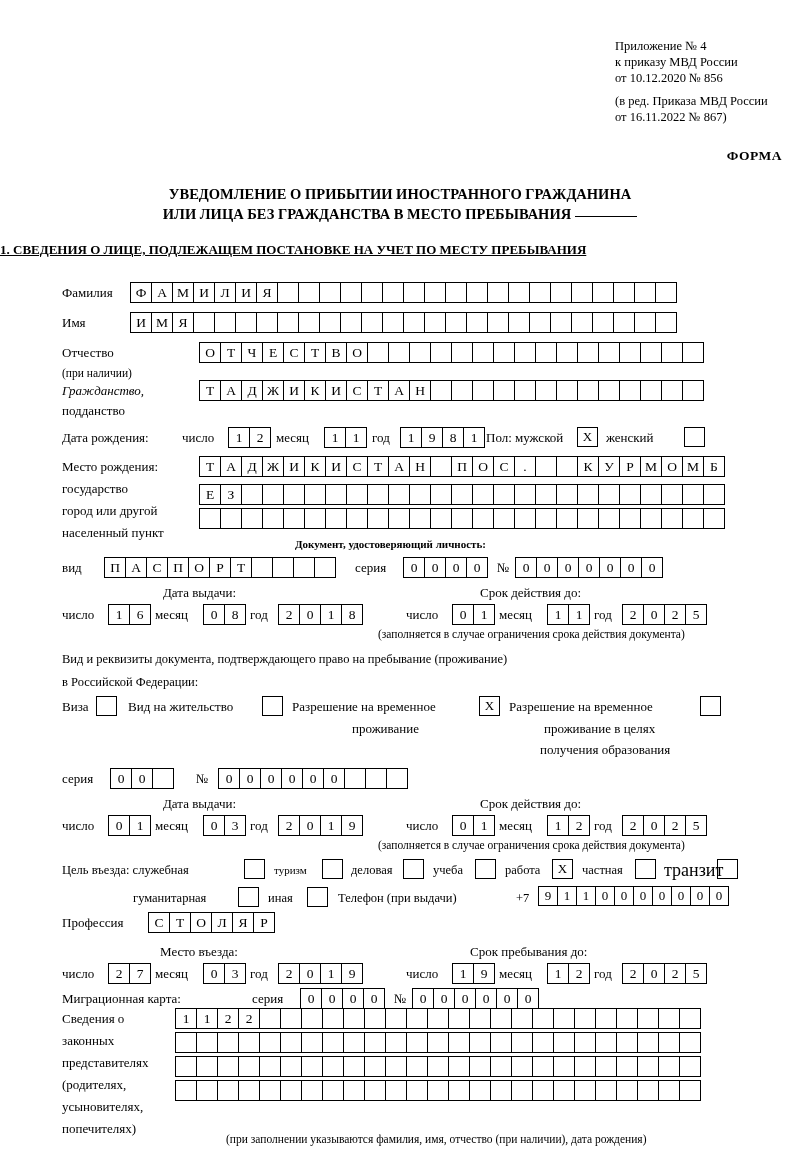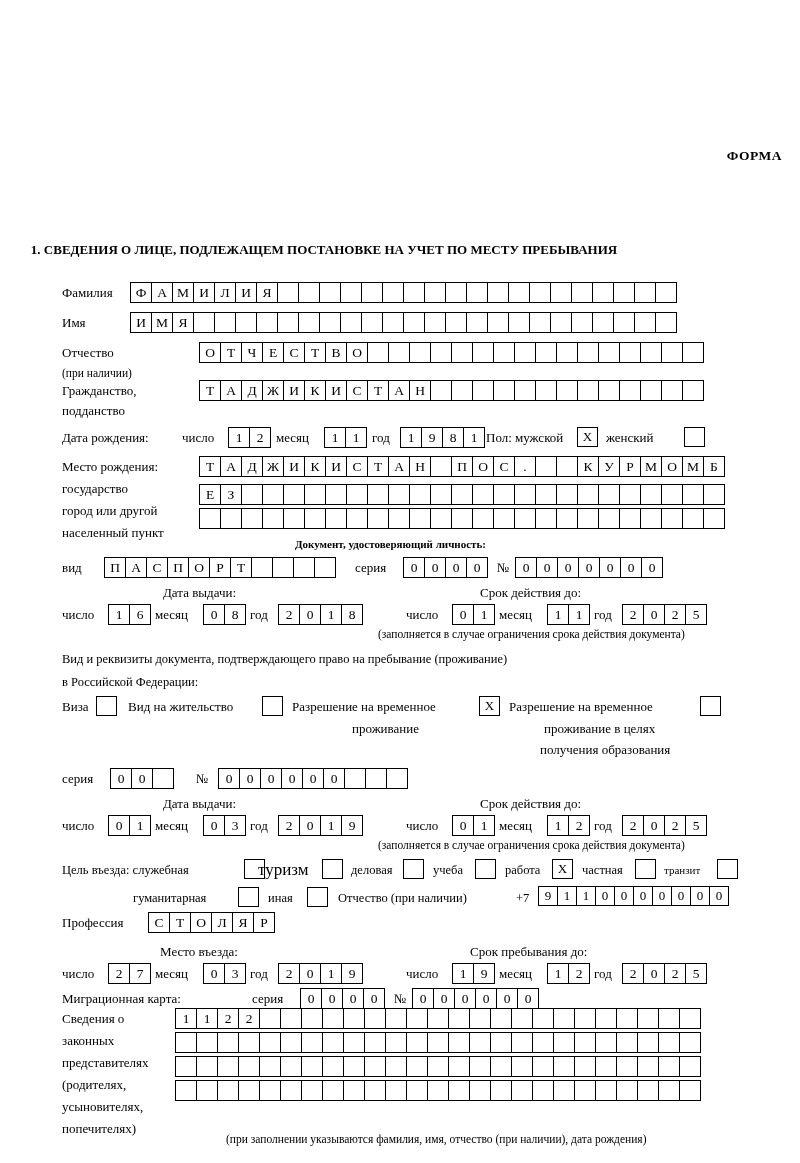--- a/index.html
+++ b/index.html
@@ -54,23 +54,24 @@
     width: 62px;
     border-bottom: 1px solid #000;
     vertical-align: 2px;
     margin-left: 4px;
   }
   .section1 {
     position: absolute;
     left: 0;
     top: 242px;
     width: 648px;
-    text-align: center;
+    text-align: left;
     font-weight: bold;
     font-size: 13px;
+    text-decoration: underline;
   }
   
   .lbl {
     position: absolute;
     font-size: 13px;
     line-height: 16px;
     white-space: nowrap;
   }
   .lbl.small { font-size: 11.5px; }
   .lbl.bold { font-weight: bold; }
@@ -112,23 +113,35 @@
     position: absolute;
     font-size: 11.5px;
     padding-left: 8px;
   }
 </style>
 </head>
 <body>
 
 <div class="page">
 
+  <div class="header-block">
+    <div>Приложение № 4</div>
+    <div>к приказу МВД России</div>
+    <div>от 10.12.2020 № 856</div>
+    <div class="gap"></div>
+    <div>(в ред. Приказа МВД России</div>
+    <div>от 16.11.2022 № 867)</div>
+  </div>
 
   <div class="forma">ФОРМА</div>
 
+  <div class="title">
+    <div>УВЕДОМЛЕНИЕ О ПРИБЫТИИ ИНОСТРАННОГО ГРАЖДАНИНА</div>
+    <div><span>ИЛИ ЛИЦА БЕЗ ГРАЖДАНСТВА В МЕСТО ПРЕБЫВАНИЯ</span><span class="underline-tail"></span></div>
+  </div>
 
   <div class="section1">1. СВЕДЕНИЯ О ЛИЦЕ, ПОДЛЕЖАЩЕМ ПОСТАНОВКЕ НА УЧЕТ ПО МЕСТУ ПРЕБЫВАНИЯ</div>
 
   <div class="lbl" style="left:62px; top:285px;">Фамилия</div>
   <div class="boxrow" id="row-surname" style="left:130px; top:282px;">
       <div class="bx">Ф</div>
       <div class="bx">А</div>
       <div class="bx">М</div>
       <div class="bx">И</div>
       <div class="bx">Л</div>
@@ -207,21 +220,21 @@
       <div class="bx"></div>
       <div class="bx"></div>
       <div class="bx"></div>
       <div class="bx"></div>
       <div class="bx"></div>
       <div class="bx"></div>
       <div class="bx"></div>
       <div class="bx"></div>
     </div>
 
-  <div class="lbl" style="left:62px; top:383px;">Гражданство,</div>
+  <div class="lbl" style="left:62px; top:383px;font-style:italic;">Гражданство,</div>
   <div class="lbl" style="left:62px; top:403px;">подданство</div>
   <div class="boxrow" id="row-citizenship" style="left:199px; top:380px;">
       <div class="bx">Т</div>
       <div class="bx">А</div>
       <div class="bx">Д</div>
       <div class="bx">Ж</div>
       <div class="bx">И</div>
       <div class="bx">К</div>
       <div class="bx">И</div>
       <div class="bx">С</div>
@@ -497,38 +510,38 @@
       <div class="bx">2</div>
       <div class="bx">0</div>
       <div class="bx">2</div>
       <div class="bx">5</div>
     </div>
 
   <div class="footnote" style="left:370px; top:839px;">(заполняется в случае ограничения срока действия документа)</div>
 
   <div class="lbl" style="left:62px; top:862px; font-size:12.5px;">Цель въезда: служебная</div>
   <div class="inline-box" style="left:244px; top:859px;"></div>
-  <div class="lbl" style="left:258px; top:862px; font-size:17px;">туризм</div>
+  <div class="lbl" style="left:274px; top:862px; font-size:11px;">туризм</div>
   <div class="inline-box" style="left:322px; top:859px;"></div>
   <div class="lbl" style="left:351px; top:862px; font-size:12.5px;">деловая</div>
   <div class="inline-box" style="left:403px; top:859px;"></div>
   <div class="lbl" style="left:433px; top:862px; font-size:12.5px;">учеба</div>
   <div class="inline-box" style="left:475px; top:859px;"></div>
   <div class="lbl" style="left:505px; top:862px; font-size:12.5px;">работа</div>
   <div class="inline-box" style="left:552px; top:859px;">Х</div>
   <div class="lbl" style="left:582px; top:862px; font-size:12.5px;text-align:center;">частная</div>
   <div class="inline-box" style="left:635px; top:859px;"></div>
-  <div class="lbl" style="left:664px; top:862px; font-size:11px;">транзит</div>
+  <div class="lbl" style="left:664px; top:862px; font-size:18px;">транзит</div>
   <div class="inline-box" style="left:717px; top:859px;"></div>
 
   <div class="lbl" style="left:133px; top:890px; font-size:12.5px;">гуманитарная</div>
   <div class="inline-box" style="left:238px; top:887px;"></div>
   <div class="lbl" style="left:268px; top:890px; font-size:12.5px;">иная</div>
   <div class="inline-box" style="left:307px; top:887px;"></div>
-  <div class="lbl" style="left:338px; top:890px; font-size:12.5px;">Отчество (при наличии)</div>
+  <div class="lbl" style="left:338px; top:890px; font-size:12.5px;">Телефон (при выдачи)</div>
   <div class="lbl" style="left:516px; top:890px; font-size:12.5px;">+7</div>
   <div class="boxrow" id="row-phone" style="left:538px; top:886px;">
       <div class="bx sm">9</div>
       <div class="bx sm">1</div>
       <div class="bx sm">1</div>
       <div class="bx sm">0</div>
       <div class="bx sm">0</div>
       <div class="bx sm">0</div>
       <div class="bx sm">0</div>
       <div class="bx sm">0</div>

